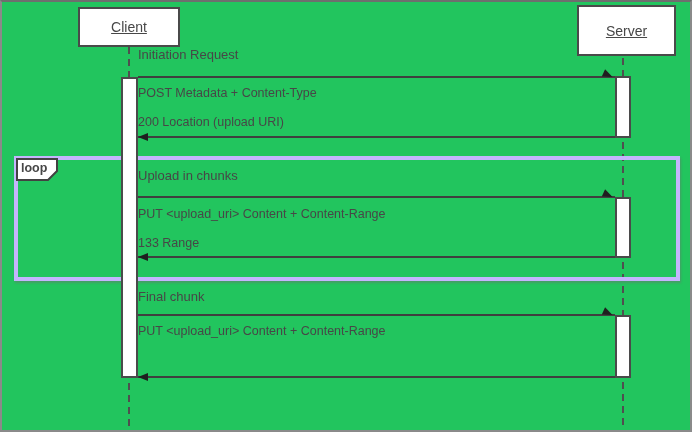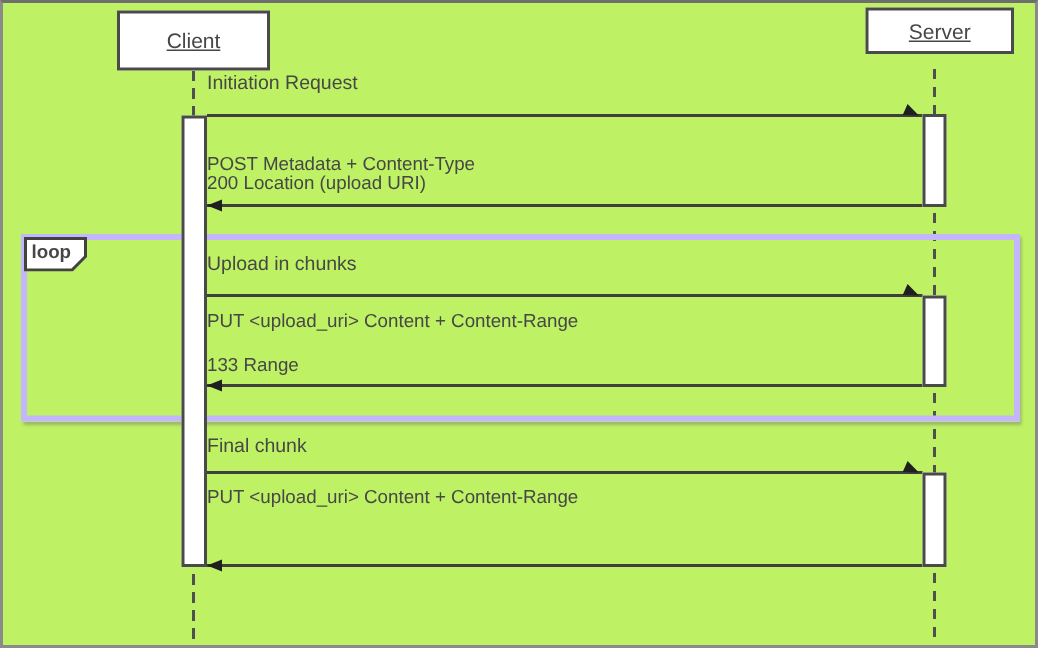--- a/index.html
+++ b/index.html
@@ -1,21 +1,21 @@
 <!DOCTYPE html>
 <html><head>
 <meta charset="utf-8">
 <style>
   html,body { margin:0; padding:0; background:#fff; }
   #canvas {
     position: relative;
     width: 692px;
     height: 432px;
     box-sizing: border-box;
-    background: #bef264;
+    background: #22c55e;
     border: 2px solid #8a8a8a;
     border-top-color: #6e6e6e;
     font-family: "Liberation Sans", "DejaVu Sans", sans-serif;
     color: #474747;
     overflow: hidden;
   }
   .actor-box {
     position: absolute;
     box-sizing: border-box;
     border: 2px solid #4a4a4a;
@@ -103,21 +103,21 @@
   }
 </style>
 </head>
 <body>
 
 <div id="canvas">
 
   <div class="actor-box" style="left:76px; top:5px; width:102px; height:40px;">
     <span class="actor-label">Client</span>
   </div>
-  <div class="actor-box" style="left:575px; top:3px; width:99px; height:31px;">
+  <div class="actor-box" style="left:575px; top:3px; width:99px; height:51px;">
     <span class="actor-label">Server</span>
   </div>
 
   <div class="lifeline" style="left:126px; top:45px; height:383px;"></div>
   <div class="lifeline" style="left:620px; top:44px; height:384px;"></div>
 
   <div class="frame" style="left:12px; top:154px; width:666px; height:125px;">
     <div class="frame-label">
       <svg width="42" height="23" viewBox="0 0 42 23">
         <path d="M1,1 H41 V13 L32,22 H1 Z" fill="#ffffff" stroke="#424242" stroke-width="2"></path>
@@ -127,21 +127,21 @@
   </div>
 
   <div class="activation" style="left:119px; top:75px; width:17px; height:301px;"></div>
   <div class="activation" style="left:613px; top:74px; width:16px; height:62px;"></div>
   <div class="activation" style="left:613px; top:195px; width:16px; height:61px;"></div>
   <div class="activation" style="left:613px; top:313px; width:16px; height:63px;"></div>
 
   <div class="msg-label" style="top:46px; font-size:13px;">Initiation Request</div>
   <div class="msg-line" style="top:74px;"></div>
   <div class="arrow-right" style="left:601px; top:69px;"></div>
-  <div class="msg-label" style="top:100px;">POST Metadata + Content-Type</div>
+  <div class="msg-label" style="top:84px;">POST Metadata + Content-Type</div>
   <div class="msg-label" style="top:113px;">200 Location (upload URI)</div>
   <div class="msg-line" style="top:134px;"></div>
   <div class="arrow-left" style="left:136px; top:131px;"></div>
 
   <div class="msg-label" style="top:167px; font-size:13px;">Upload in chunks</div>
   <div class="msg-line" style="top:194px;"></div>
   <div class="arrow-right" style="left:601px; top:189px;"></div>
   <div class="msg-label" style="top:205px;">PUT &lt;upload_uri&gt; Content + Content-Range</div>
   <div class="msg-label" style="top:234px;">133 Range</div>
   <div class="msg-line" style="top:254px;"></div>

